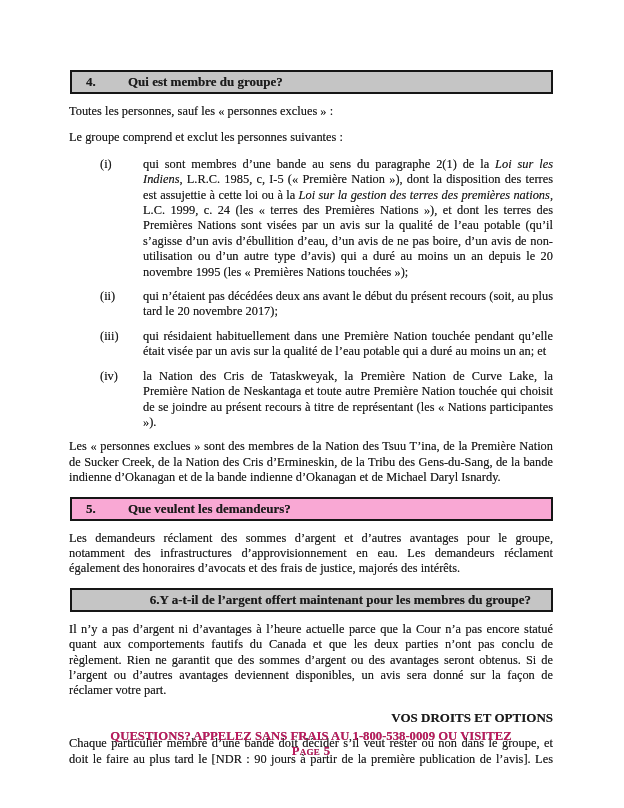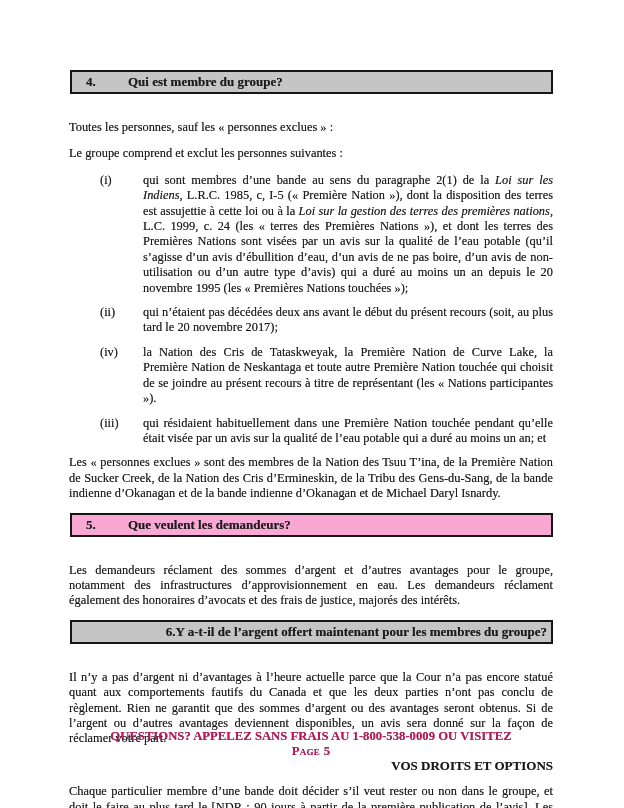--- a/index.html
+++ b/index.html
@@ -9,23 +9,23 @@
     font-family:"Liberation Serif", serif;
     color:#1b1b1b;
     -webkit-font-smoothing:antialiased;
   }
   .doc {
     position:absolute; left:69px; top:70px; width:484px;
     font-size:12.4px; line-height:15.4px;
     text-shadow:0 0 .35px rgba(20,20,20,.55);
   }
   .sec-bar {
-    box-sizing:border-box; width:483px; margin:0 0 26px 1px;
+    box-sizing:border-box; width:483px; margin:0 0 10px 1px;
     border:2px solid #161616; background:#c5c5c5;
-    padding:2px 4px 2px 0;
+    padding:2px 20px 2px 0;
     font-weight:bold; font-size:13px; line-height:16px;
     white-space:nowrap; overflow:hidden;
   }
   .sec-num { display:inline-block; box-sizing:border-box; padding-left:14px; width:56px; }
   .para { margin:0 0 11px 0; text-align:justify; }
   .para:last-child { margin-bottom:12px; }
   .justify-last { text-align-last:justify; }
   .list { display:flex; margin:0 0 9px 0; }
   .list-marker { flex:none; box-sizing:border-box; width:74px; padding-left:31px; }
   .list-text { flex:1; text-align:justify; }
@@ -49,26 +49,26 @@
     <p class="para">Le groupe comprend et exclut les personnes suivantes :</p>
     <div class="list">
       <span class="list-marker">(i)</span>
       <div class="list-text">qui sont membres d’une bande au sens du paragraphe 2(1) de la <i>Loi sur les Indiens</i>, L.R.C. 1985, c, I-5 (« <b>Première Nation</b> »), dont la disposition des terres est assujettie à cette loi ou à la <i>Loi sur la gestion des terres des premières nations</i>, L.C. 1999, c. 24 (les « <b>terres des Premières Nations</b> »), et dont les terres des Premières Nations sont visées par un avis sur la qualité de l’eau potable (qu’il s’agisse d’un avis d’ébullition d’eau, d’un avis de ne pas boire, d’un avis de non-utilisation ou d’un autre type d’avis) qui a duré au moins un an depuis le 20 novembre 1995 (les « <b>Premières Nations touchées</b> »);</div>
     </div>
     <div class="list">
       <span class="list-marker">(ii)</span>
       <div class="list-text">qui n’étaient pas décédées deux ans avant le début du présent recours (soit, au plus tard le 20 novembre 2017);</div>
     </div>
     <div class="list">
+      <span class="list-marker">(iii)</span>
+      <div class="list-text">qui résidaient habituellement dans une Première Nation touchée pendant qu’elle était visée par un avis sur la qualité de l’eau potable qui a duré au moins un an; et</div>
+    </div>
+    <div class="list">
       <span class="list-marker">(iv)</span>
       <div class="list-text">la Nation des Cris de Tataskweyak, la Première Nation de Curve Lake, la Première Nation de Neskantaga et toute autre Première Nation touchée qui choisit de se joindre au présent recours à titre de représentant (les « <b>Nations participantes</b> »).</div>
-    </div>
-    <div class="list">
-      <span class="list-marker">(iii)</span>
-      <div class="list-text">qui résidaient habituellement dans une Première Nation touchée pendant qu’elle était visée par un avis sur la qualité de l’eau potable qui a duré au moins un an; et</div>
     </div>
     <p class="para">Les « <b>personnes exclues</b> » sont des membres de la Nation des Tsuu T’ina, de la Première Nation de Sucker Creek, de la Nation des Cris d’Ermineskin, de la Tribu des Gens-du-Sang, de la bande indienne d’Okanagan et de la bande indienne d’Okanagan et de Michael Daryl Isnardy.</p>
     <div class="sec-bar" style="background: #f9a8d4; border-color: rgb(22, 22, 22);"><span class="sec-num">5.</span><span class="sec-title">Que veulent les demandeurs?</span></div>
     <p class="para">Les demandeurs réclament des sommes d’argent et d’autres avantages pour le groupe, notamment des infrastructures d’approvisionnement en eau. Les demandeurs réclament également des honoraires d’avocats et des frais de justice, majorés des intérêts.</p>
     <div class="sec-bar" style="background: rgb(197, 197, 197); border-color: rgb(22, 22, 22); text-align: right;"><span class="sec-num">6.</span><span class="sec-title">Y a-t-il de l’argent offert maintenant pour les membres du groupe?</span></div>
     <p class="para">Il n’y a pas d’argent ni d’avantages à l’heure actuelle parce que la Cour n’a pas encore statué quant aux comportements fautifs du Canada et que les deux parties n’ont pas conclu de règlement. Rien ne garantit que des sommes d’argent ou des avantages seront obtenus. Si de l’argent ou d’autres avantages deviennent disponibles, un avis sera donné sur la façon de réclamer votre part.</p>
     <div class="center-head">VOS DROITS ET OPTIONS</div>
     <p class="para justify-last">Chaque particulier membre d’une bande doit décider s’il veut rester ou non dans le groupe, et doit le faire au plus tard le <b>[NDR : 90 jours à partir de la première publication de l’avis]</b>. Les</p>
   </main>
 

